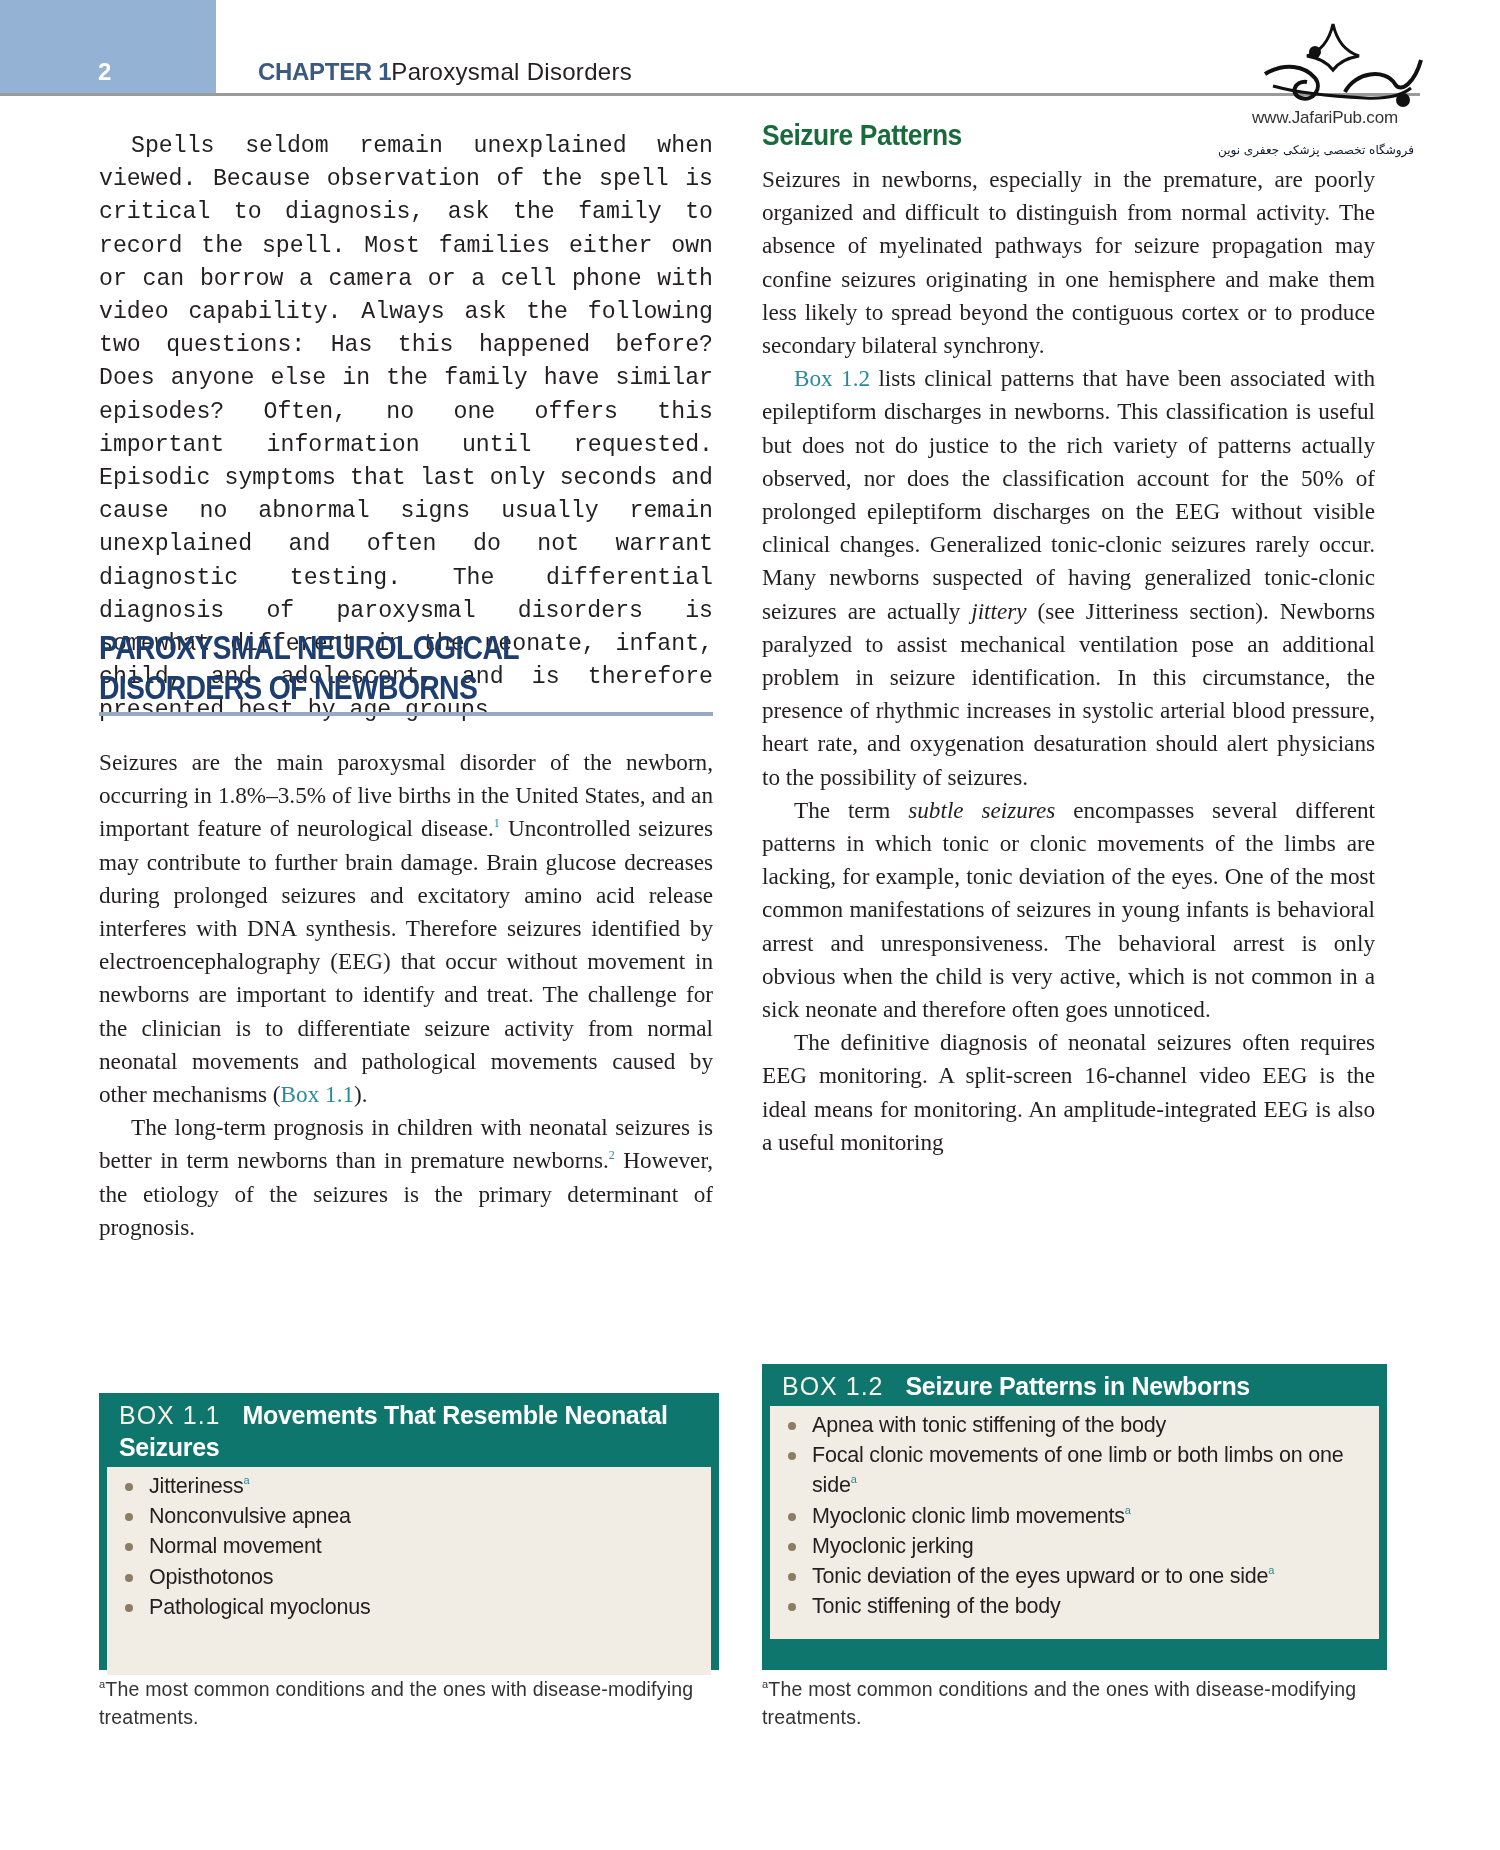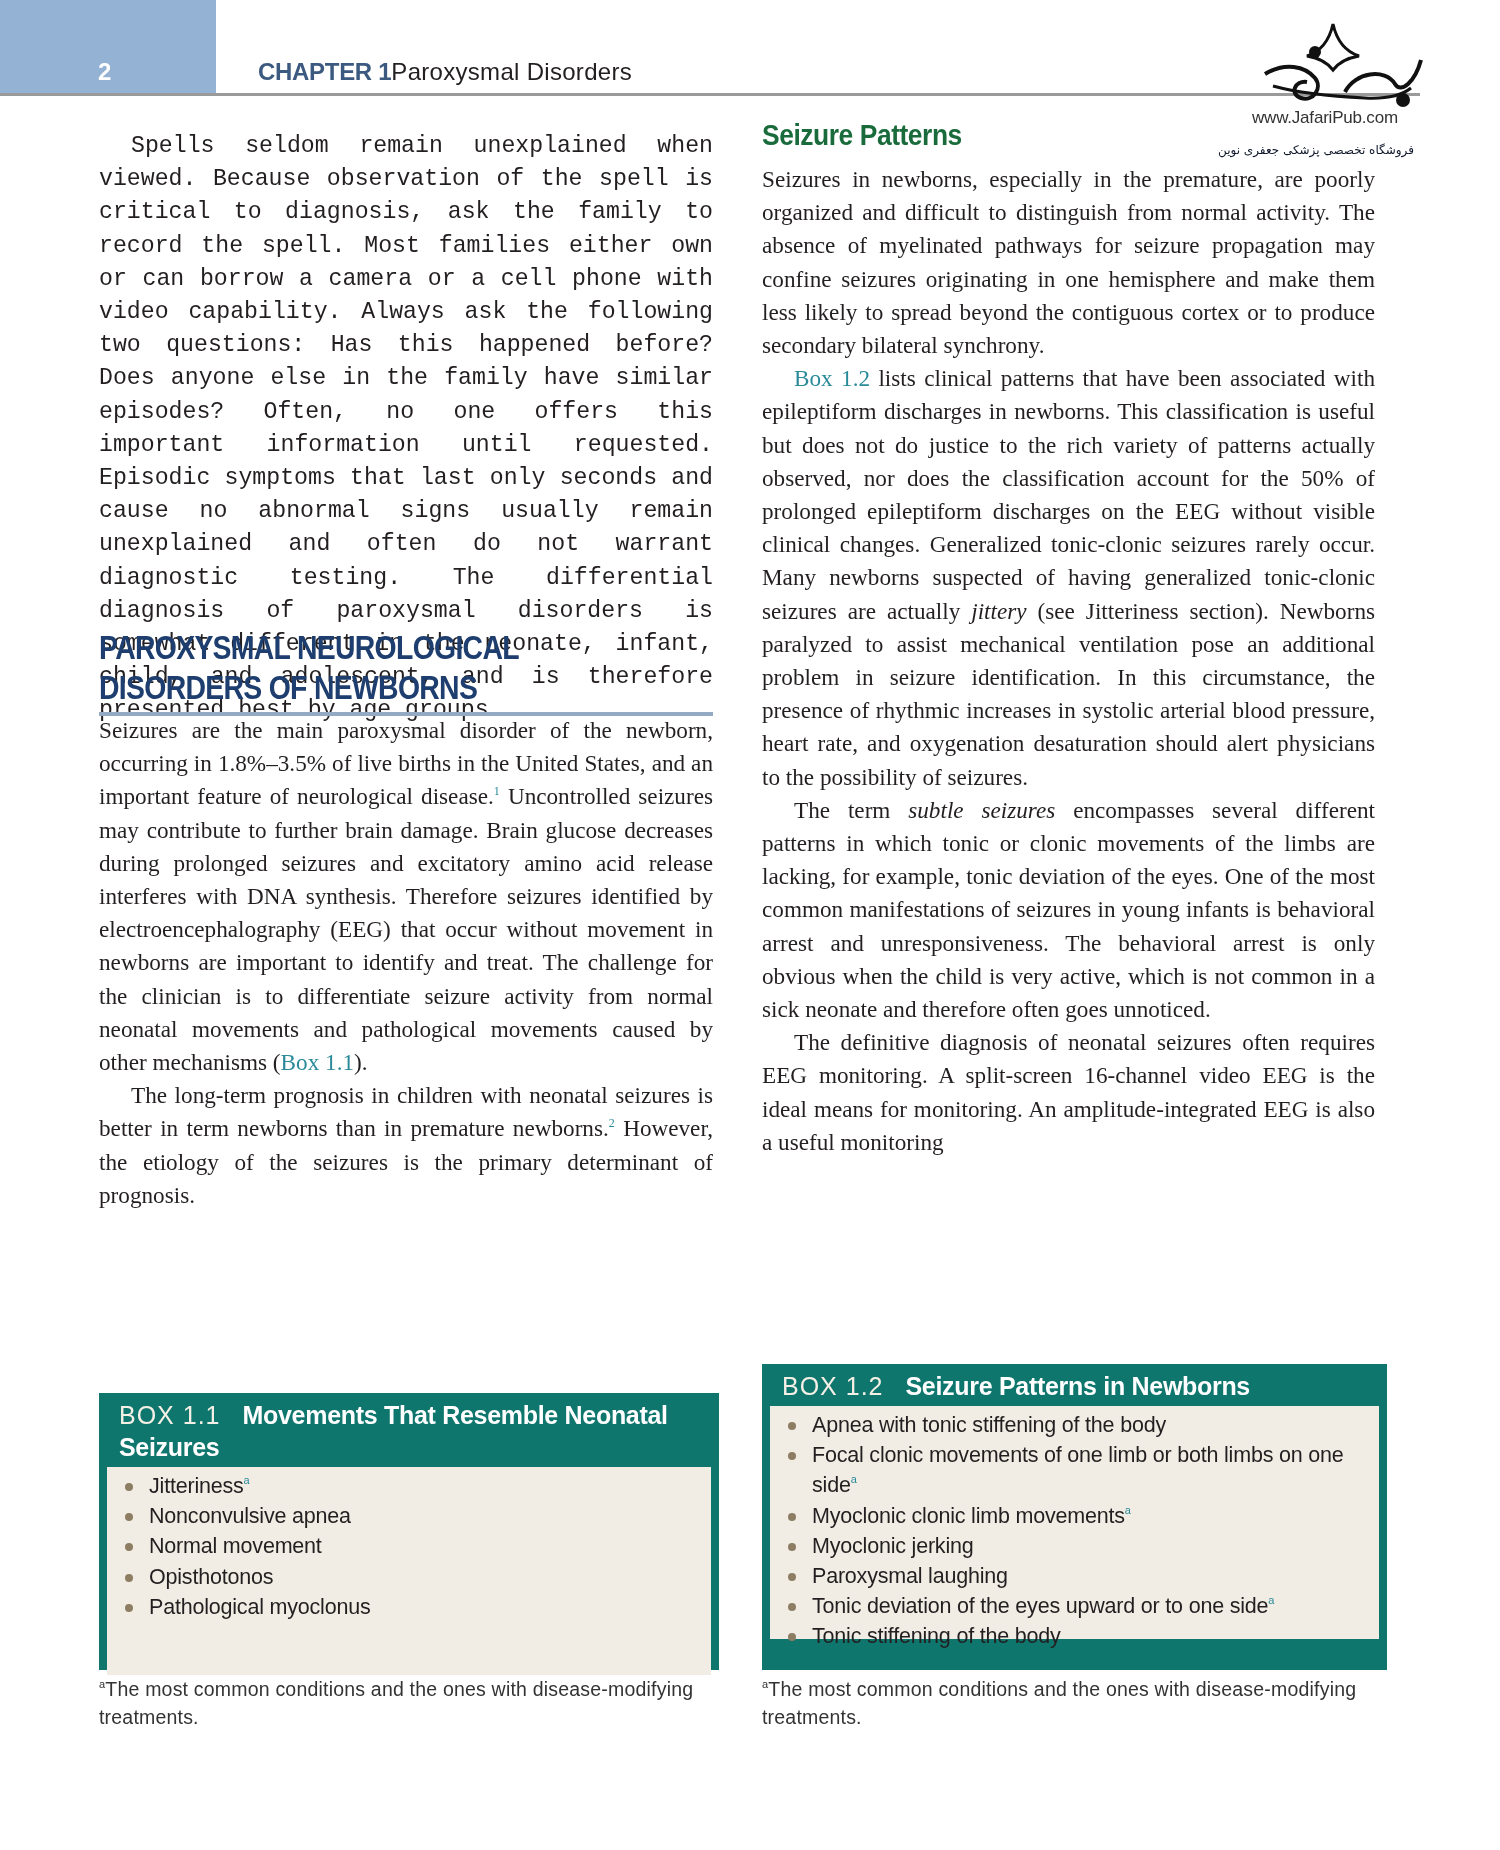--- a/index.html
+++ b/index.html
@@ -73,21 +73,21 @@
 <div class="logo-url">www.JafariPub.com</div>
 <div class="logo-fa">فروشگاه تخصصی پزشکی جعفری نوین</div>
 
 <div class="col col-left" style="top:130px;font-family:Liberation Mono, monospace;">
   <p class="indent">Spells seldom remain unexplained when viewed. Because observation of the spell is critical to diagnosis, ask the family to record the spell. Most families either own or can borrow a camera or a cell phone with video capability. Always ask the following two questions: Has this happened before? Does anyone else in the family have similar episodes? Often, no one offers this important information until requested. Episodic symptoms that last only seconds and cause no abnormal signs usually remain unexplained and often do not warrant diagnostic testing. The differential diagnosis of paroxysmal disorders is somewhat different in the neonate, infant, child, and adolescent, and is therefore presented best by age groups.</p>
 </div>
 
 <div class="section-heading">PAROXYSMAL NEUROLOGICAL DISORDERS OF NEWBORNS</div>
 <div class="section-rule"></div>
 
-<div class="col col-left" style="top:714px;">
+<div class="col col-left" style="top:746px;">
   <p><span>Seizures are the main paroxysmal disorder of the newborn, occurring in 1.8%–3.5% of live births in the United States, and an important feature of neurological disease.</span><span class="sup">1</span><span> Uncontrolled seizures may contribute to further brain damage. Brain glucose decreases during prolonged seizures and excitatory amino acid release interferes with DNA synthesis. Therefore seizures identified by electroencephalography (EEG) that occur without movement in newborns are important to identify and treat. The challenge for the clinician is to differentiate seizure activity from normal neonatal movements and pathological movements caused by other mechanisms (</span><span class="link">Box 1.1</span><span>).</span></p>
   <p class="indent"><span>The long-term prognosis in children with neonatal seizures is better in term newborns than in premature newborns.</span><span class="sup">2</span><span> However, the etiology of the seizures is the primary determinant of prognosis.</span></p>
 </div>
 
 <div class="sub-heading">Seizure Patterns</div>
 <div class="col col-right" style="top:163px;">
   <p>Seizures in newborns, especially in the premature, are poorly organized and difficult to distinguish from normal activity. The absence of myelinated pathways for seizure propagation may confine seizures originating in one hemisphere and make them less likely to spread beyond the contiguous cortex or to produce secondary bilateral synchrony.</p>
   <p class="indent"><span class="link">Box 1.2</span><span> lists clinical patterns that have been associated with epileptiform discharges in newborns. This classification is useful but does not do justice to the rich variety of patterns actually observed, nor does the classification account for the 50% of prolonged epileptiform discharges on the EEG without visible clinical changes. Generalized tonic-clonic seizures rarely occur. Many newborns suspected of having generalized tonic-clonic seizures are actually </span><em>jittery</em><span> (see Jitteriness section). Newborns paralyzed to assist mechanical ventilation pose an additional problem in seizure identification. In this circumstance, the presence of rhythmic increases in systolic arterial blood pressure, heart rate, and oxygenation desaturation should alert physicians to the possibility of seizures.</span></p>
   <p class="indent"><span>The term </span><em>subtle seizures</em><span> encompasses several different patterns in which tonic or clonic movements of the limbs are lacking, for example, tonic deviation of the eyes. One of the most common manifestations of seizures in young infants is behavioral arrest and unresponsiveness. The behavioral arrest is only obvious when the child is very active, which is not common in a sick neonate and therefore often goes unnoticed.</span></p>
   <p class="indent">The definitive diagnosis of neonatal seizures often requires EEG monitoring. A split-screen 16-channel video EEG is the ideal means for monitoring. An amplitude-integrated EEG is also a useful monitoring</p>
@@ -112,19 +112,18 @@
 <div class="box box-2">
   <div class="box-header">
     <span class="num">BOX 1.2</span><span class="ttl">Seizure Patterns in Newborns</span>
   </div>
   <div class="box-body">
     <ul>
       <li><span class="bullet"></span><span>Apnea with tonic stiffening of the body</span><span class="sa"></span></li>
       <li><span class="bullet"></span><span>Focal clonic movements of one limb or both limbs on one side</span><span class="sa">a</span></li>
       <li><span class="bullet"></span><span>Myoclonic clonic limb movements</span><span class="sa">a</span></li>
       <li><span class="bullet"></span><span>Myoclonic jerking</span><span class="sa"></span></li>
-      <li><span class="bullet"></span><span>Paroxysmal laughing</span><span class="sa"></span></li>
       <li><span class="bullet"></span><span>Tonic deviation of the eyes upward or to one side</span><span class="sa">a</span></li>
       <li><span class="bullet"></span><span>Tonic stiffening of the body</span><span class="sa"></span></li>
     </ul>
   </div>
 </div>
 <div class="footnote fn-2"><span class="fa">a</span><span>The most common conditions and the ones with disease-modifying treatments.</span></div>
 
 </body></html>

